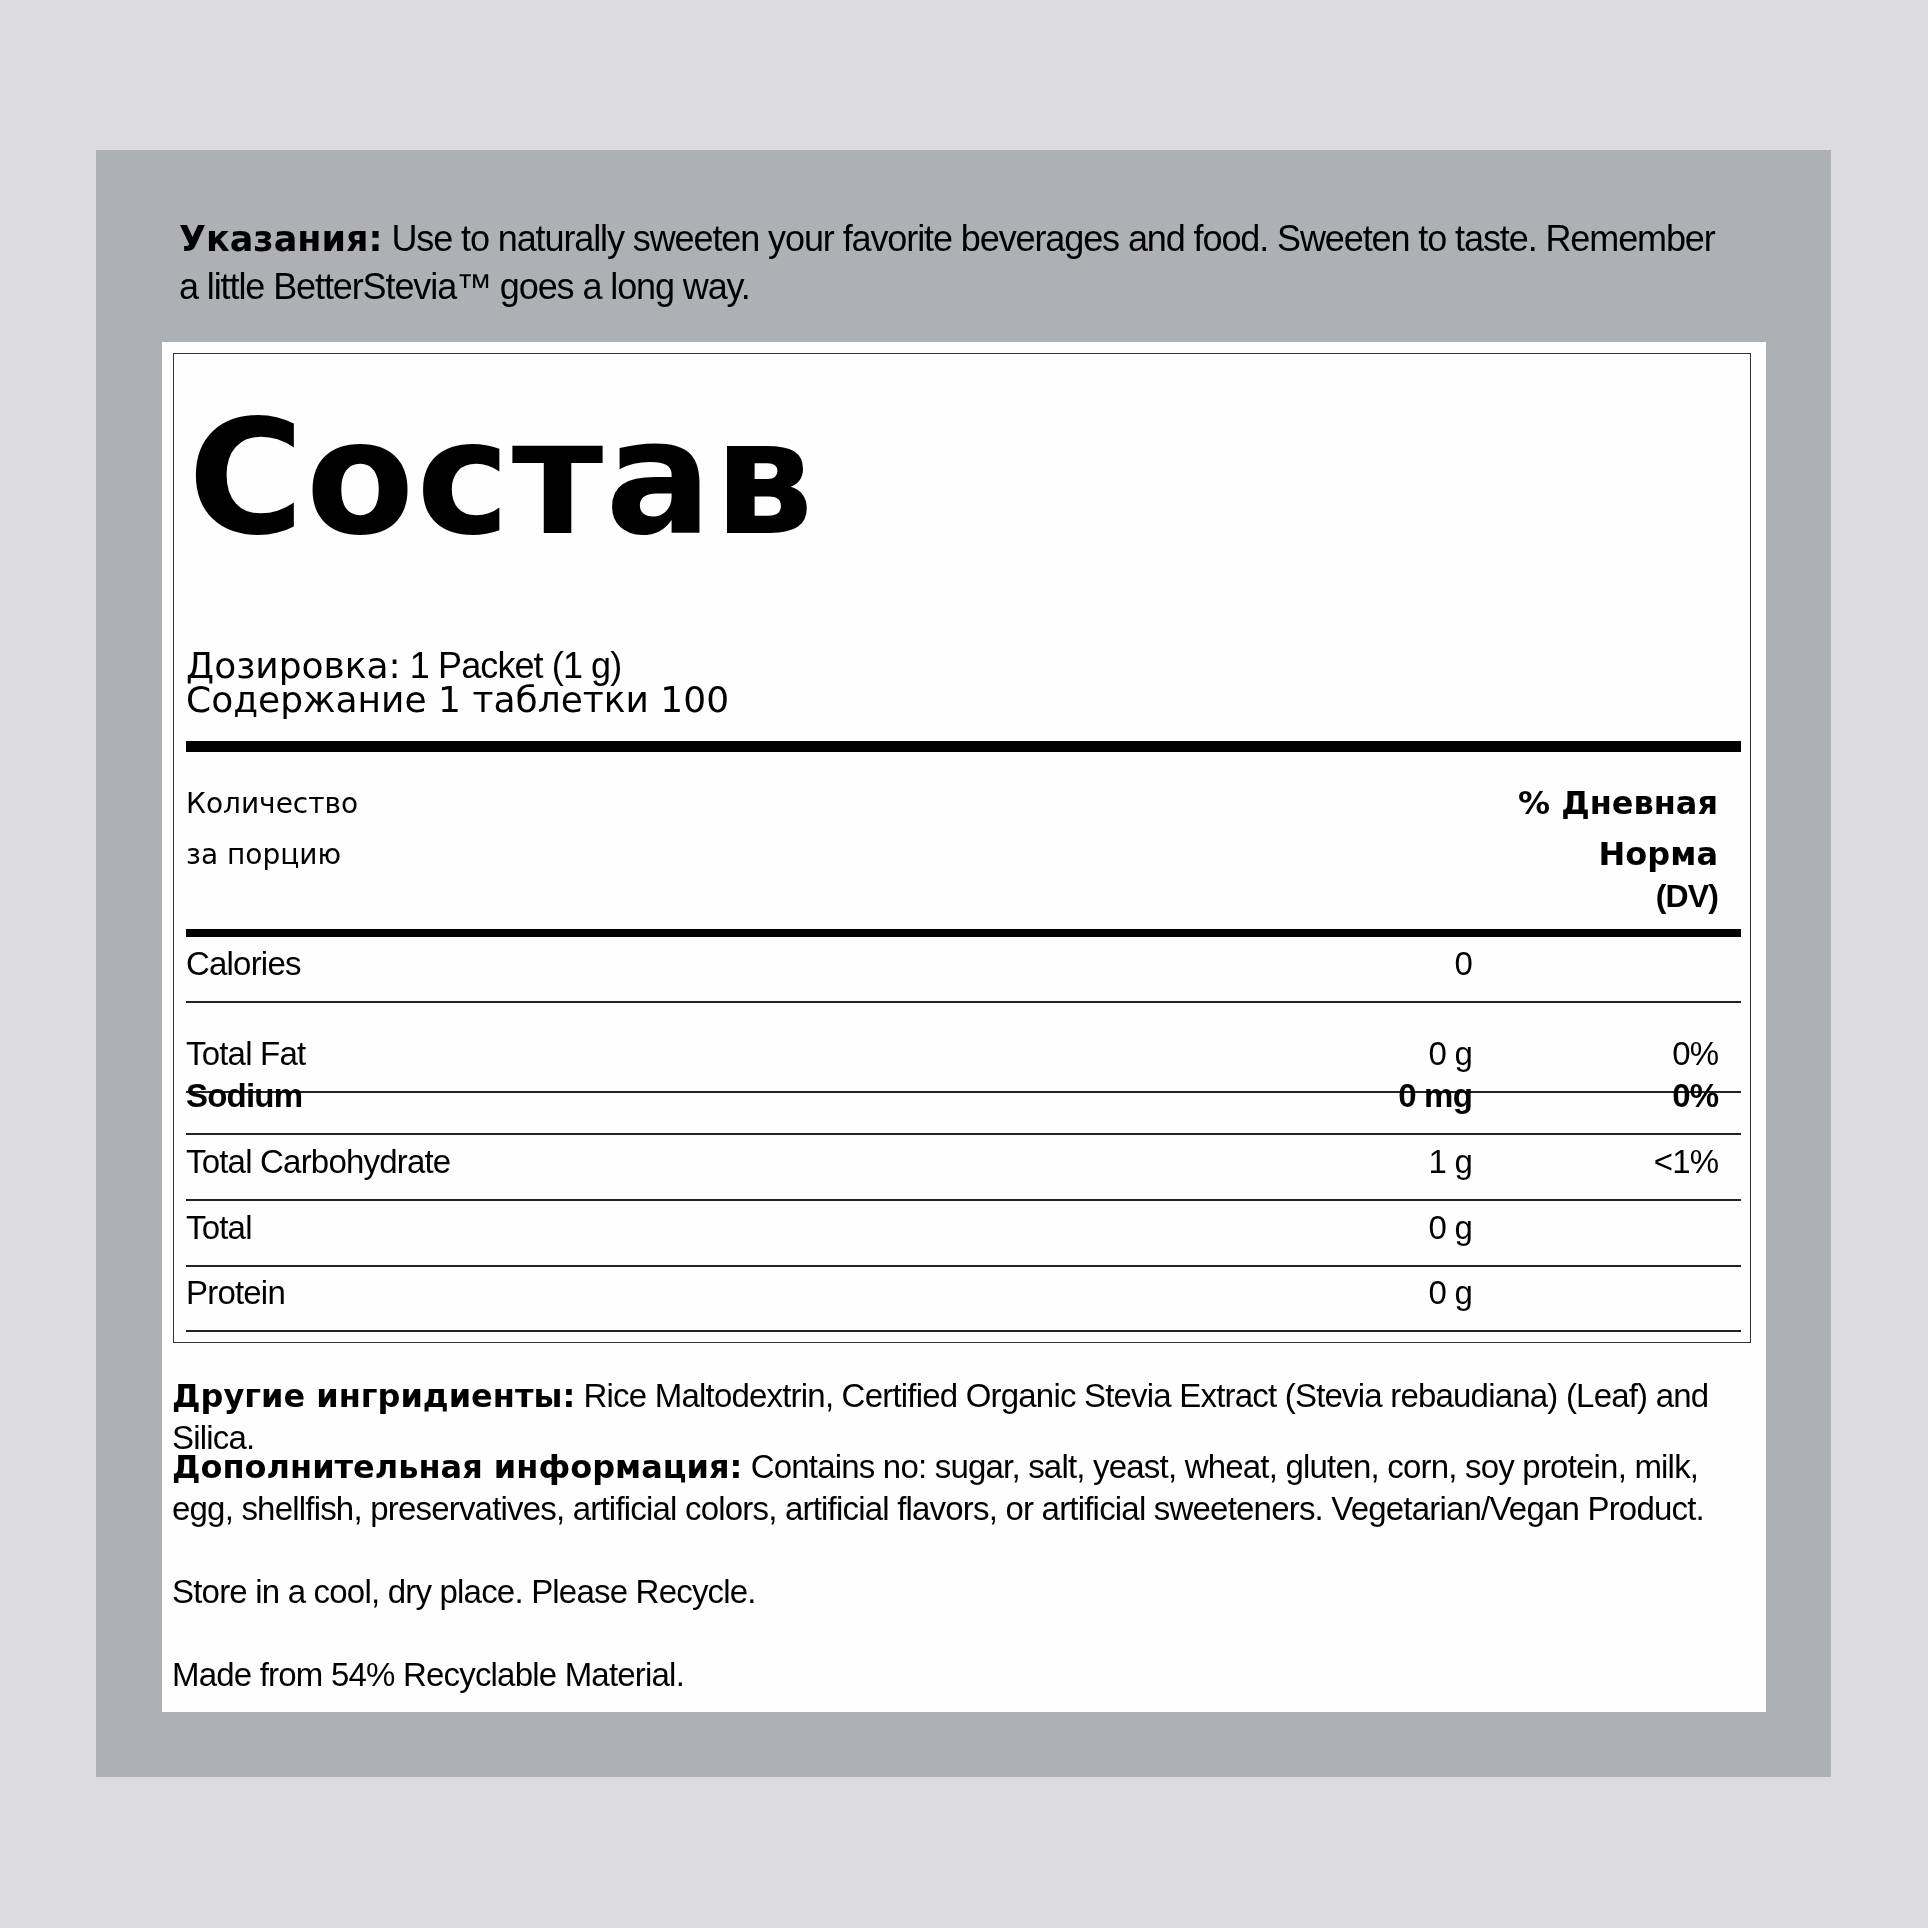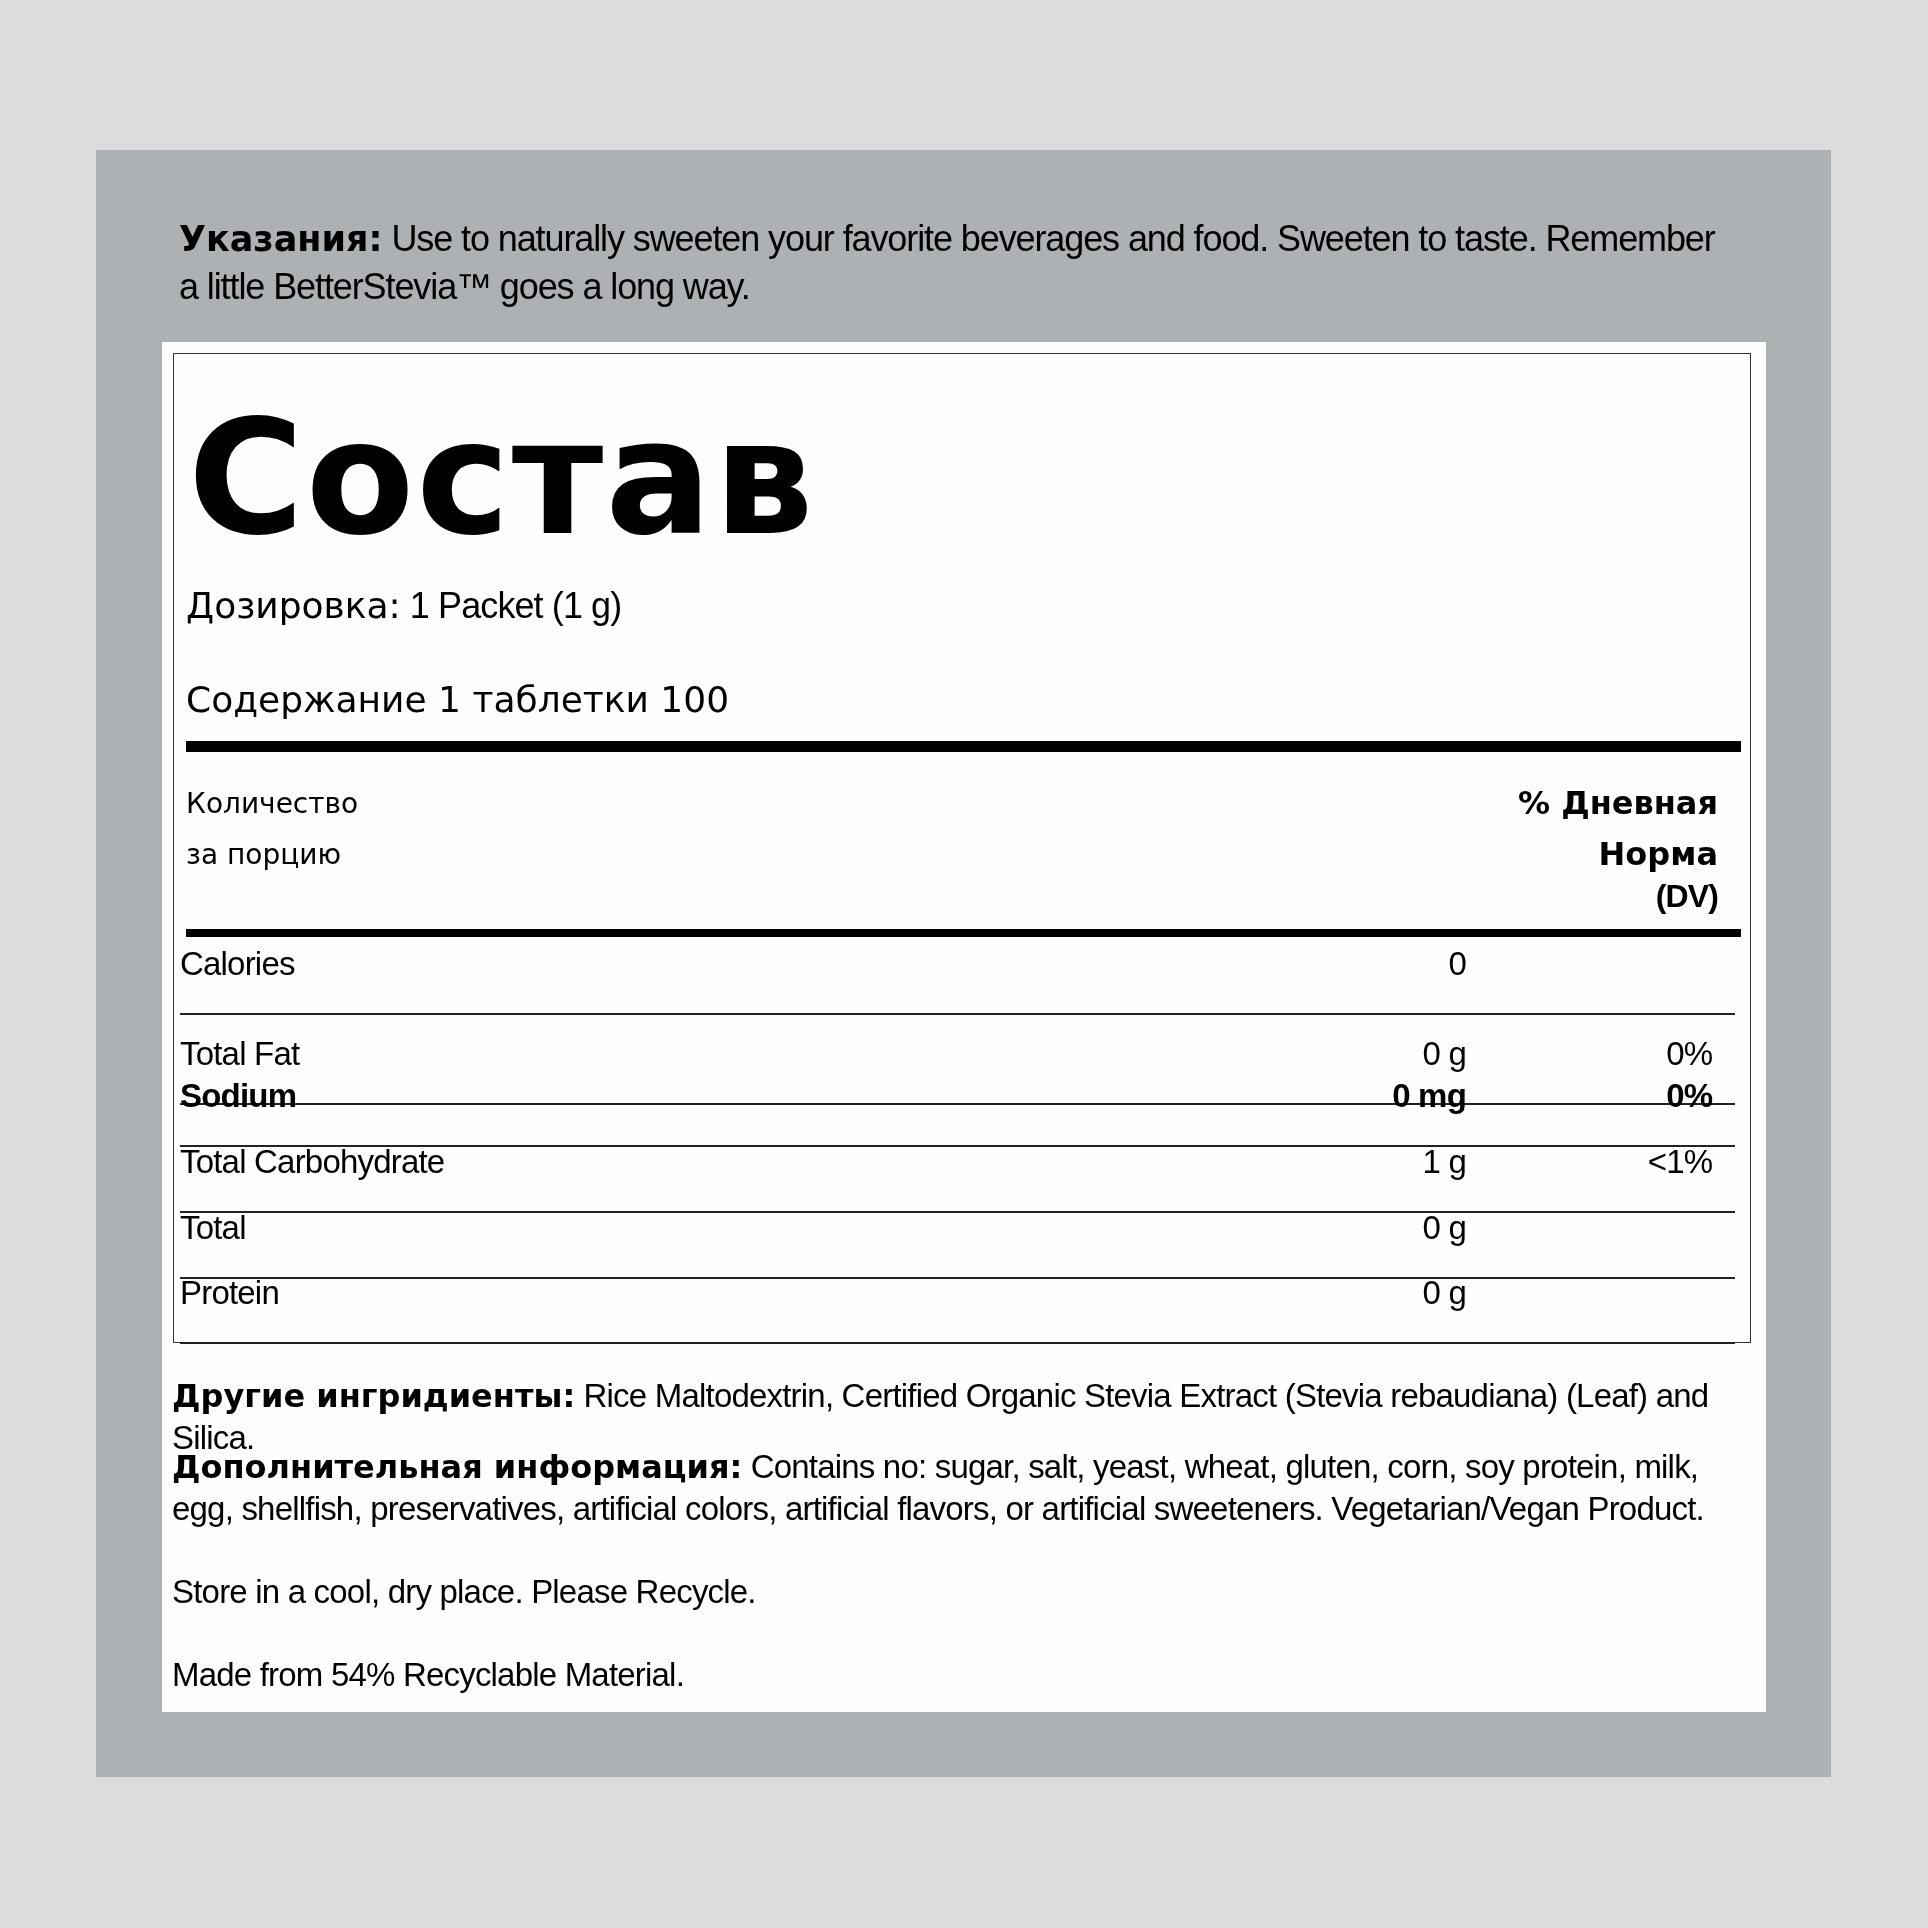--- a/index.html
+++ b/index.html
@@ -105,23 +105,23 @@
   .hdr-right .dv {
     font-family: "Liberation Sans", sans-serif;
     font-weight: bold;
     font-size: 32px;
     line-height: 32px;
     display: block;
     letter-spacing: -0.9px;
   }
   .row {
     position: absolute;
-    left: 180px;
+    left: 186px;
     width: 1555px;
-    height: 78px;
+    height: 66px;
     font-size: 33px;
     letter-spacing: -0.8px;
   }
   .row .name {
     position: absolute;
     left: 0;
     top: 7.5px;
   }
   .row .amt {
     position: absolute;
@@ -166,21 +166,21 @@
 
 <div class="directions">
   <span class="lbl">Указания:</span><span> Use to naturally sweeten your favorite beverages and food. Sweeten to taste. Remember a little BetterStevia™ goes a long way.</span>
 </div>
 
 <div class="card"></div>
 <div class="facts-box"></div>
 
 <div class="title">Состав</div>
 
-<div class="serving" style="top:584px;">
+<div class="serving" style="top:644px;">
   <span>Дозировка:</span><span class="val"> 1 Packet (1 g)</span>
 </div>
 <div class="serving" style="top:678px;">Содержание 1 таблетки 100</div>
 
 <div class="rule-thick" style="top:741px;height:11.3px;"></div>
 
 <div class="hdr-left">
   <div>Количество</div>
   <div>за порцию</div>
 </div>

